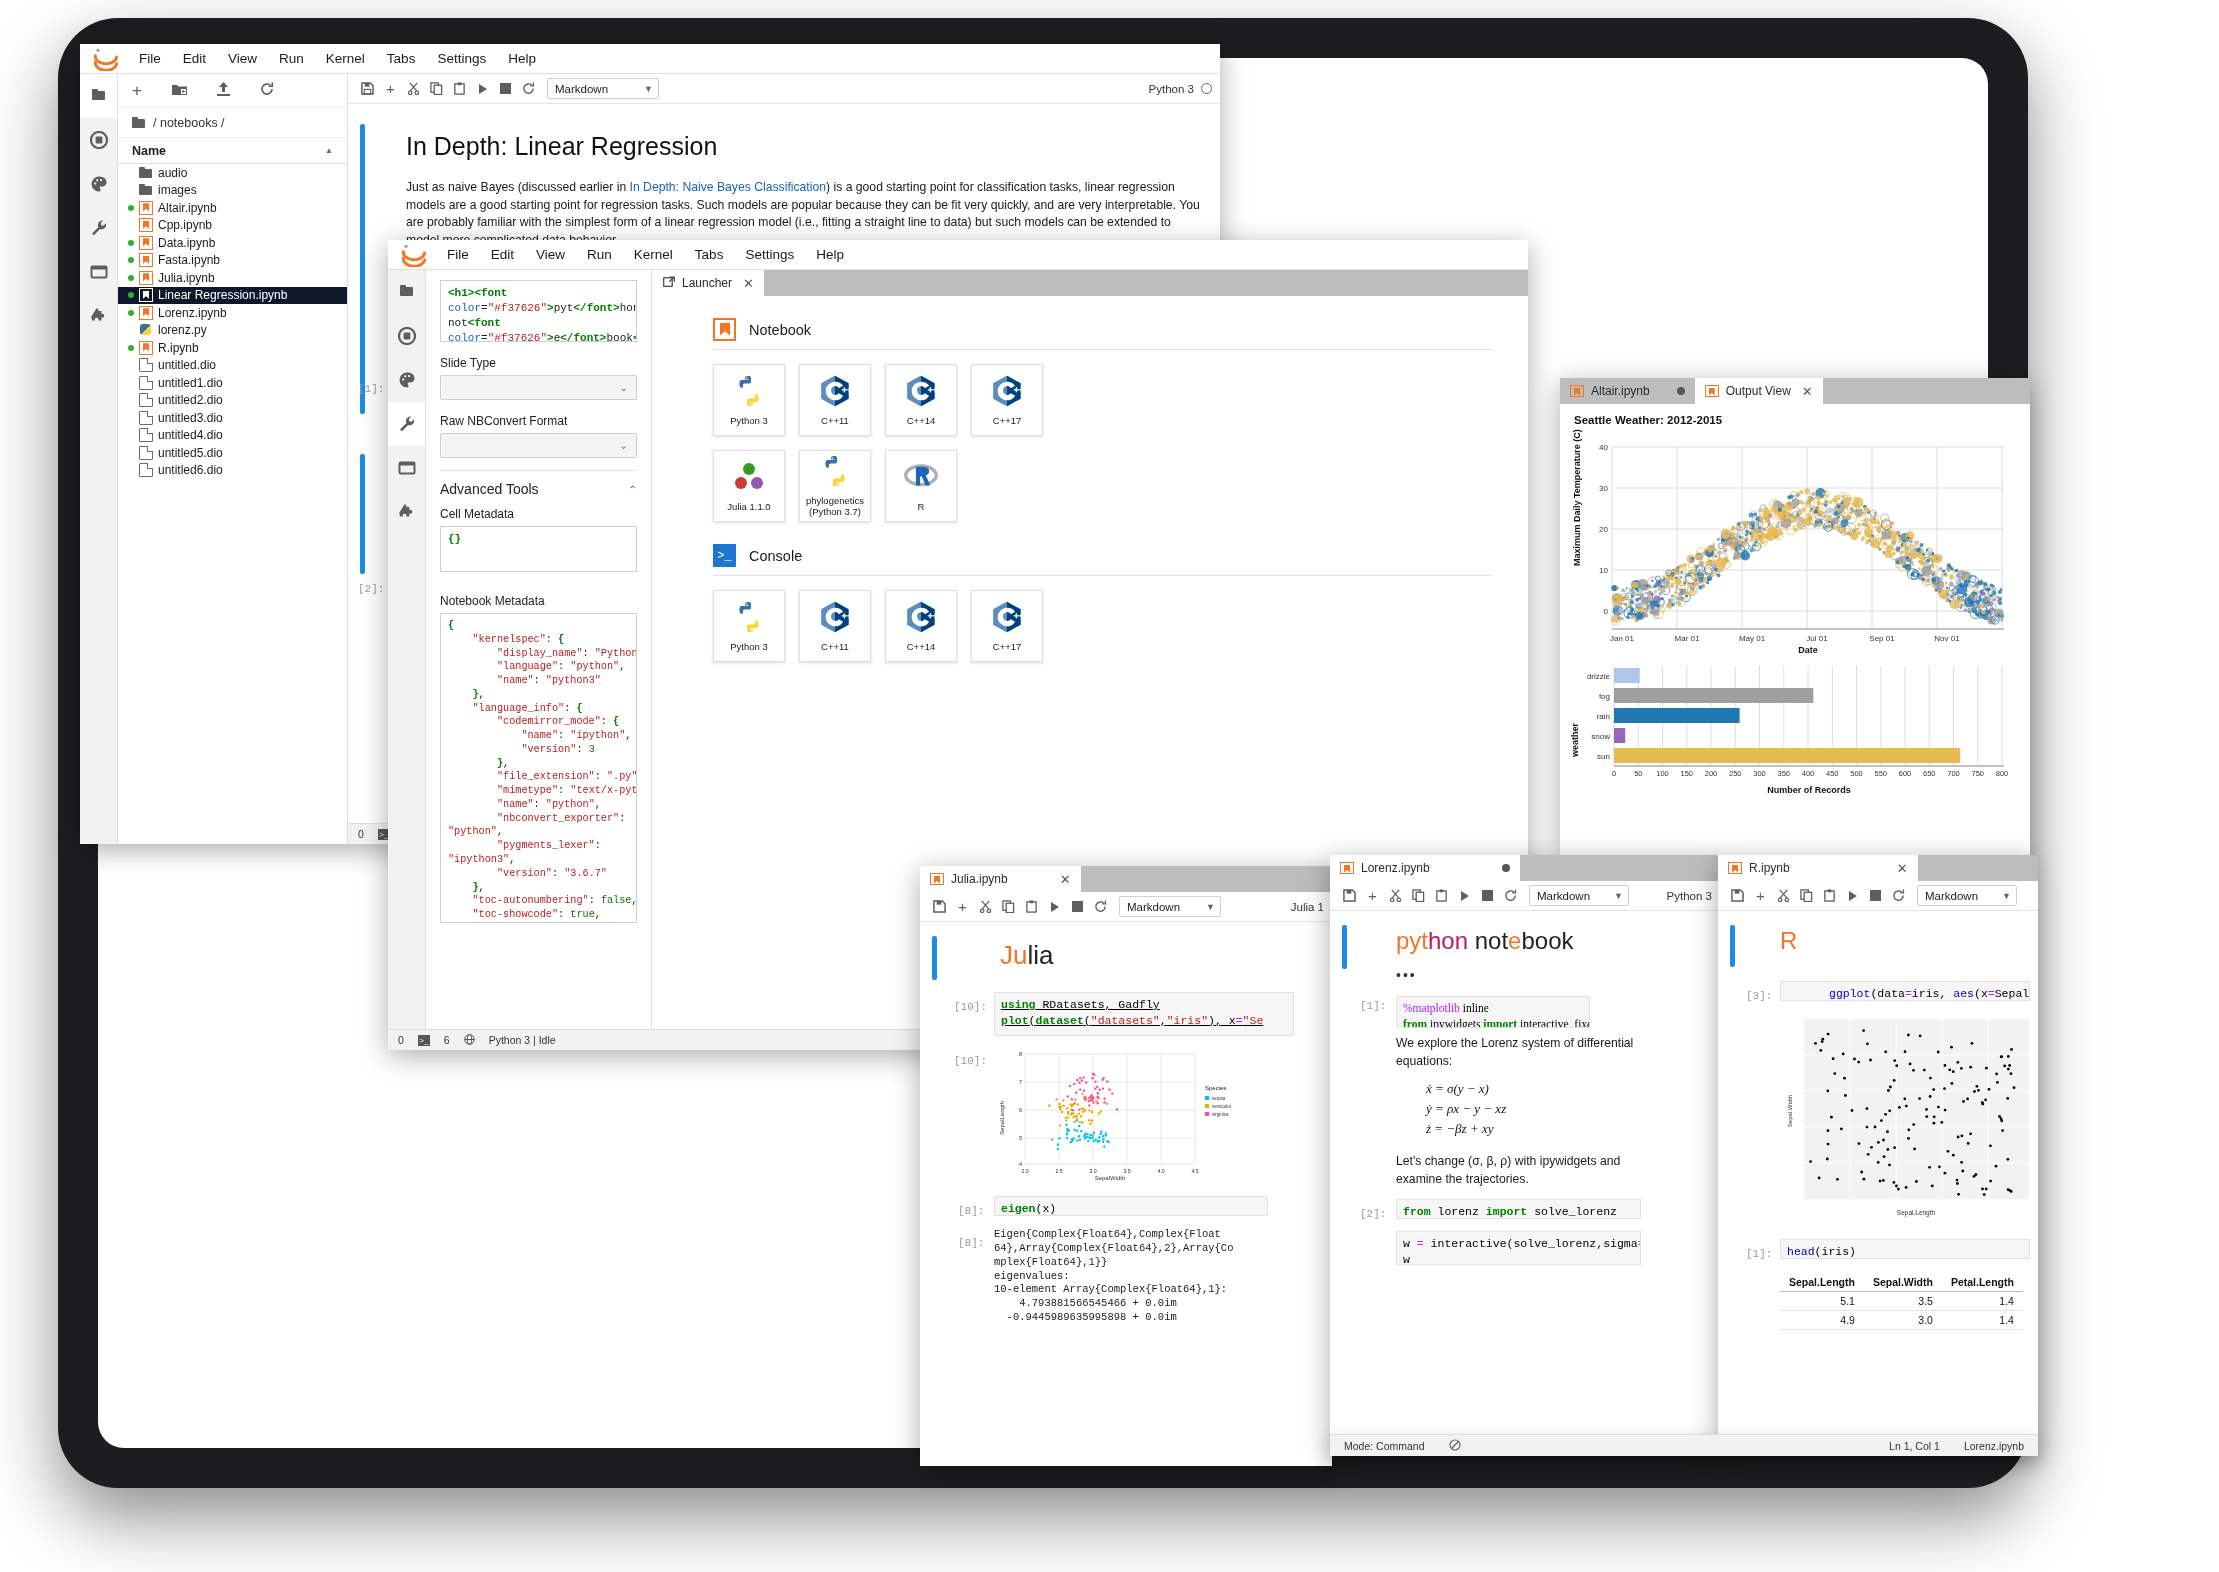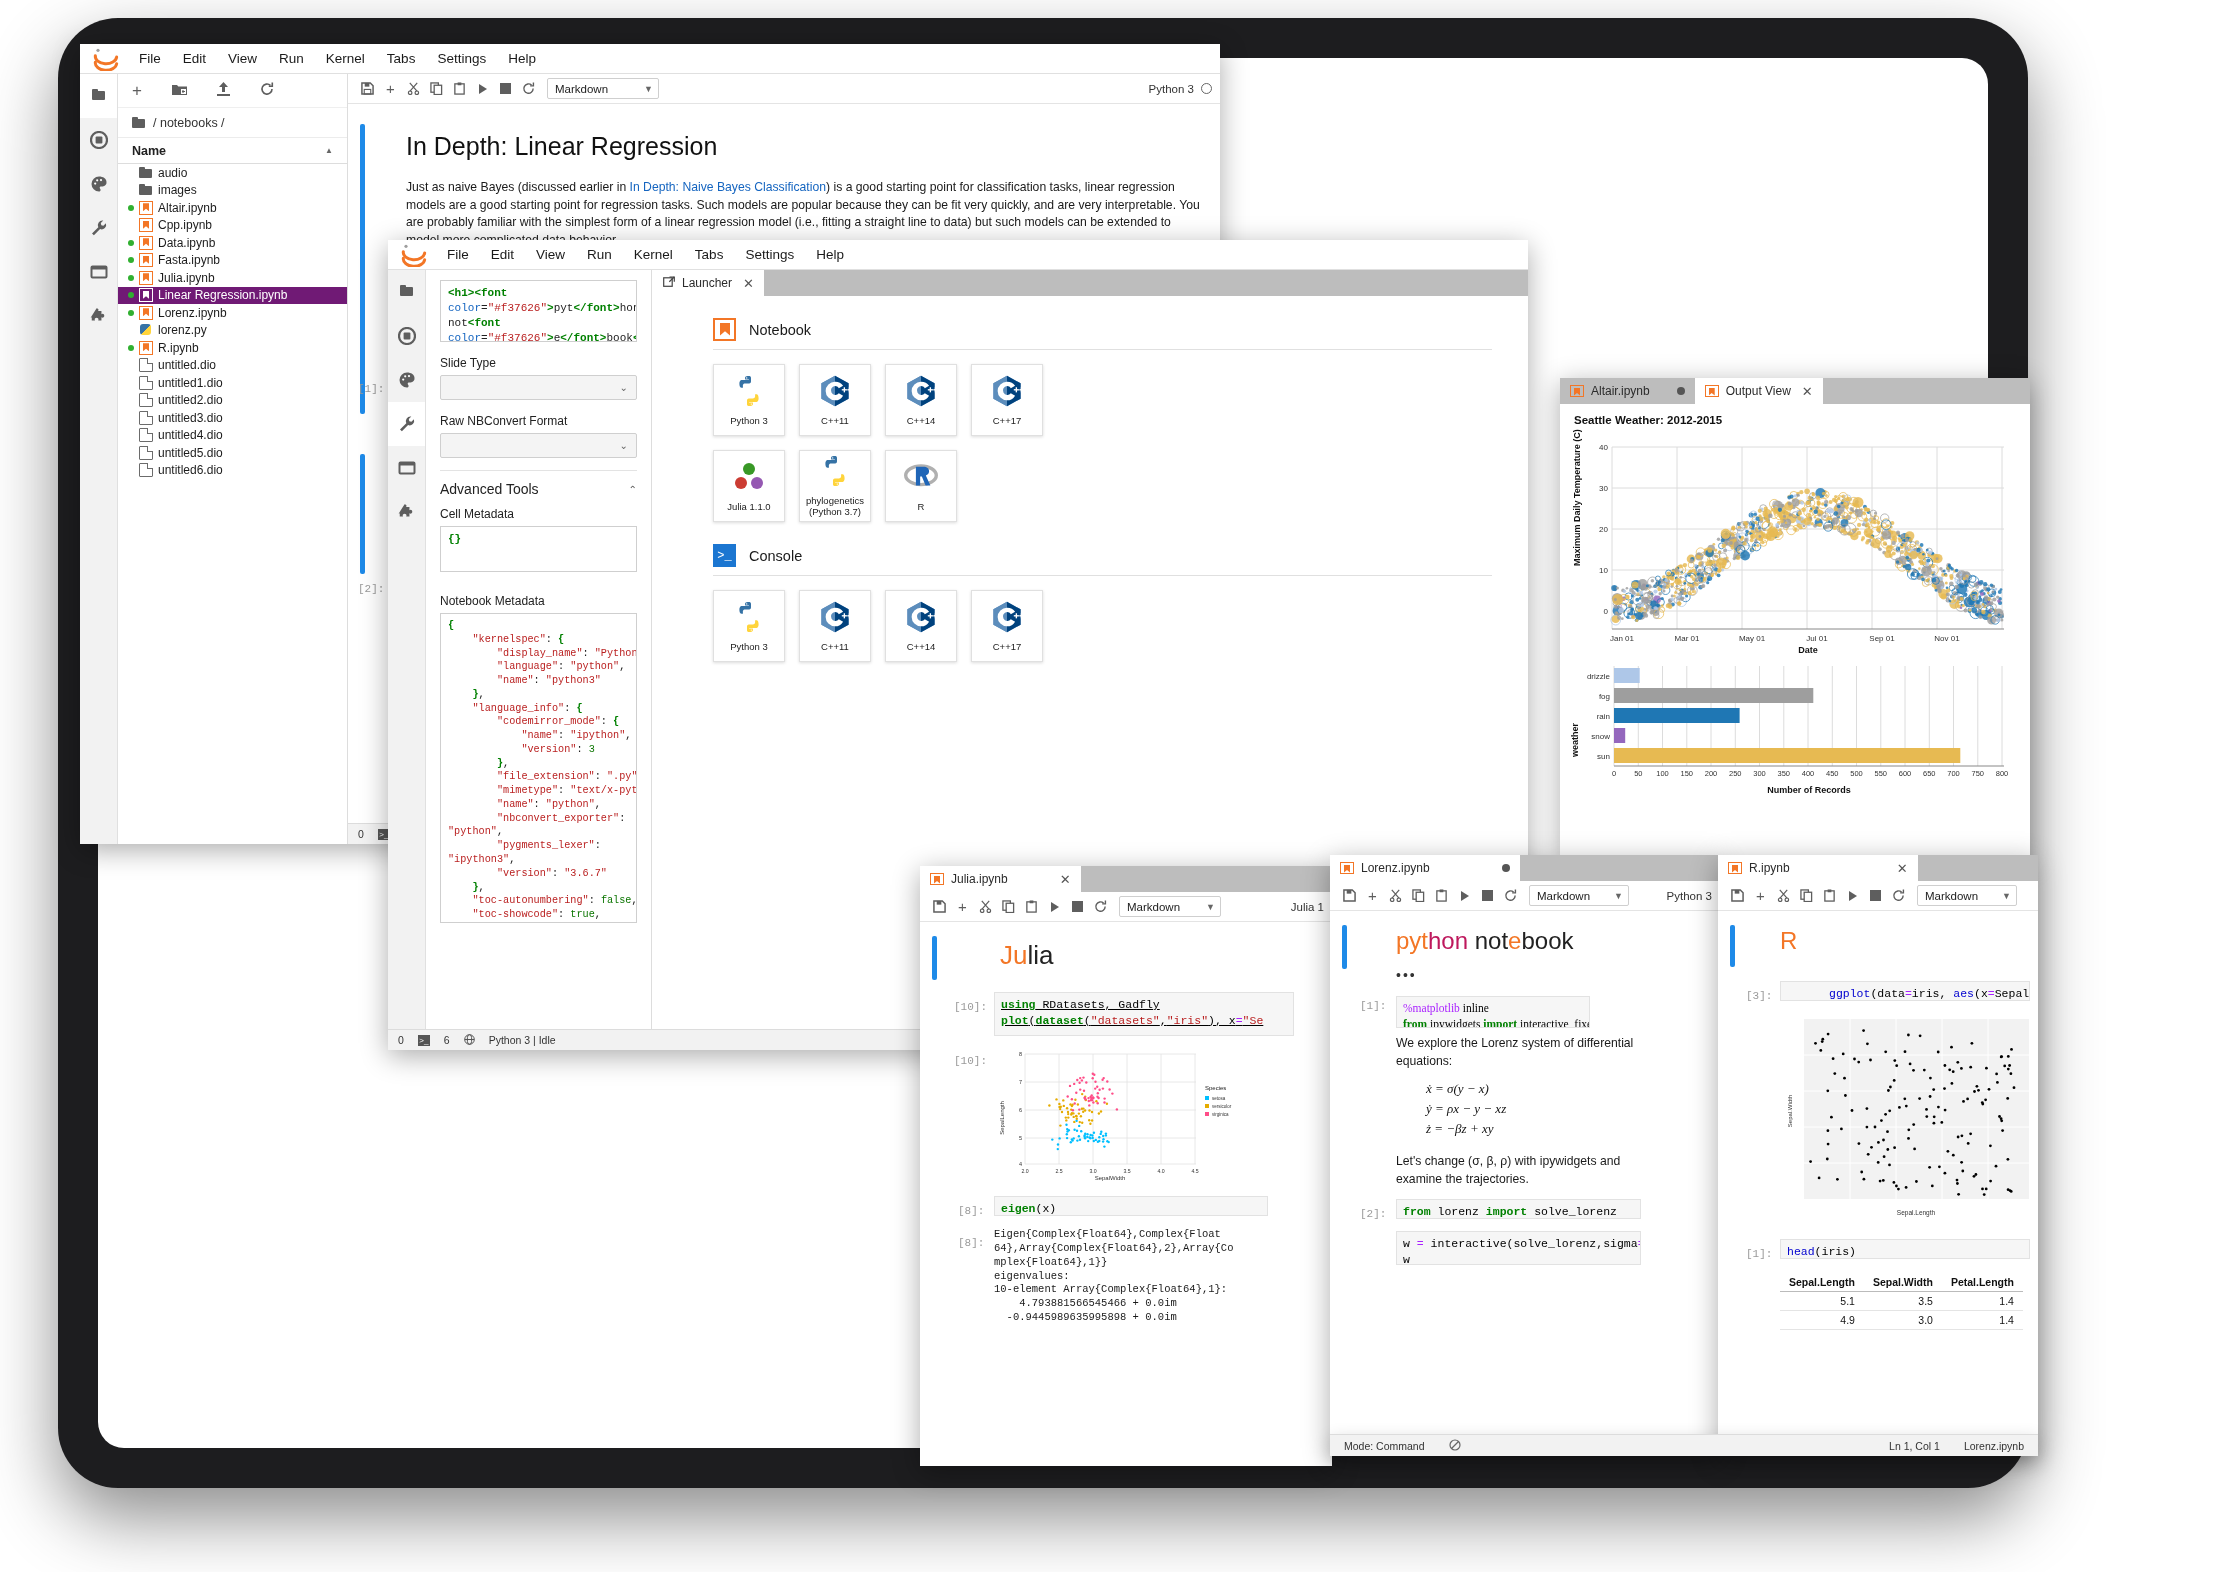--- a/index.html
+++ b/index.html
@@ -42,21 +42,21 @@
   .fb{ position:absolute; top:30px; bottom:0; background:#fff; border-right:1px solid #ddd; }
   .fb-toolbar{ display:flex; align-items:center; height:34px; padding:0 14px; gap:30px;
                border-bottom:1px solid #efefef;}
   .fb-crumb{ display:flex; align-items:center; gap:7px; height:30px; padding:0 14px;
              font-size:12.5px; color:#333; border-bottom:1px solid #ececec;}
   .fb-head{ display:flex; align-items:center; justify-content:space-between;
             height:26px; padding:0 14px; font-size:12.5px; font-weight:bold; color:#222;
             border-bottom:1px solid #ddd;}
   .fb-row{ display:flex; align-items:center; height:17.5px; padding-left:10px; font-size:12px;
            color:#1c1c1c; gap:5px;}
-  .fb-row.sel{ background:#701a75; color:#fff; }
+  .fb-row.sel{ background:#0f172a; color:#fff; }
   .dot{ width:6px;height:6px;border-radius:50%; background:#30b030; flex:0 0 6px;}
   .dot.hidden{ visibility:hidden;}
   .ico{ width:14px;height:14px;flex:0 0 14px; display:inline-block; position:relative;}
 
   
   .ico.folder::before{content:"";position:absolute;left:0;top:3px;width:13px;height:9px;background:#5e5e5e;border-radius:1px;}
   .ico.folder::after{content:"";position:absolute;left:0;top:1px;width:6px;height:3px;background:#5e5e5e;border-radius:1px 1px 0 0;}
   
   .ico.nb{border:1.6px solid #f37626;}
   .ico.nb::after{content:"";position:absolute;left:3px;top:1.5px;width:6px;height:8px;background:#f37626;

